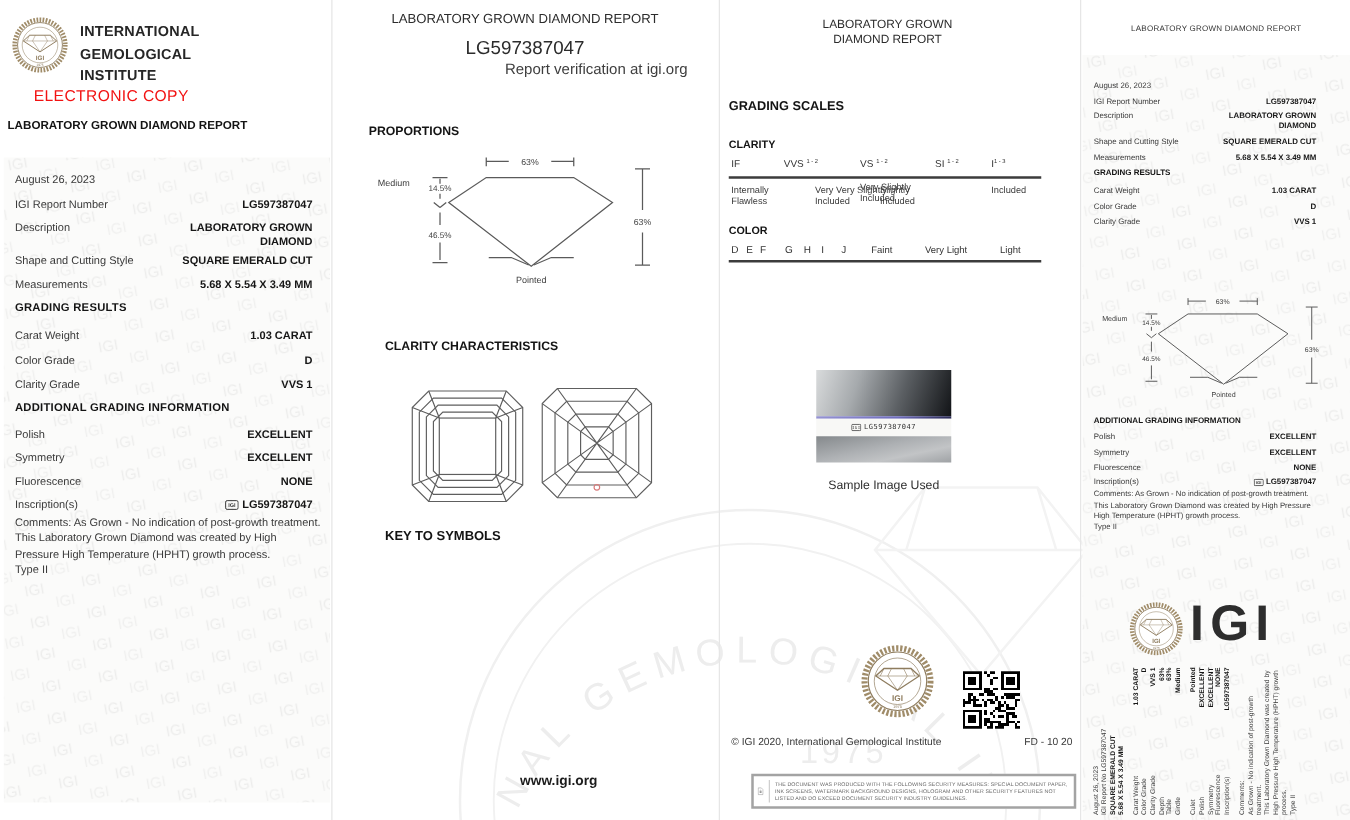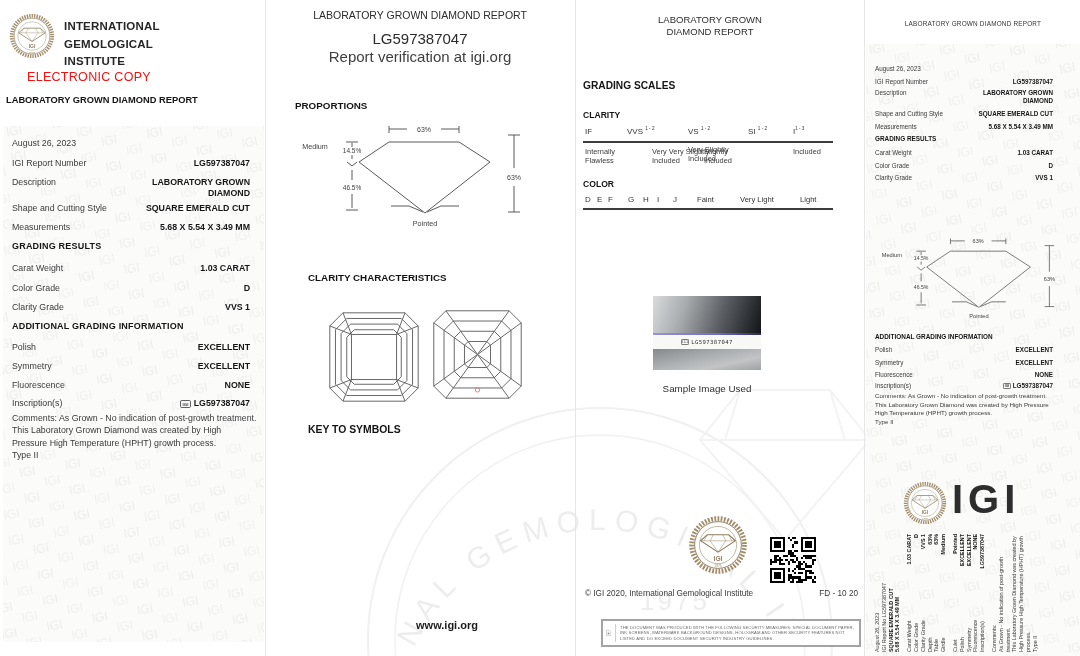--- a/index.html
+++ b/index.html
@@ -156,21 +156,21 @@
       </span>
     </div>
   <div class="abs cmt" style="left:12px;top:412px;width:246px;">
     <div>Comments: As Grown - No indication of post-growth treatment.</div>
     <div>This Laboratory Grown Diamond was created by High Pressure High Temperature (HPHT) growth process.</div>
     <div>Type II</div>
   </div>
 
   <div class="abs" style="left:290px;top:9px;width:260px;text-align:center;font-size:10.5px;color:#2c2c2c;">LABORATORY GROWN DIAMOND REPORT</div>
   <div class="abs" style="left:290px;top:30px;width:260px;text-align:center;font-size:15px;color:#2c2c2c;">LG597387047</div>
-  <div class="abs" style="left:290px;top:48px;width:260px;text-align:center;font-size:15px;color:#3e3e3e;">Report verification at igi.org</div>
+  <div class="abs" style="left:290px;top:48px;width:260px;text-align:right;font-size:12px;color:#3e3e3e;">Report verification at igi.org</div>
 
   <div class="abs sec" style="left:295px;top:100px;font-size:9.8px;">PROPORTIONS</div>
 
   <svg class="abs" style="left:295px;top:118px;width:240px;height:112px;" viewBox="0 0 240 112">
     <g fill="none" stroke="#5a5a5a" stroke-width="1">
       <path d="M94,24 H164 L195,44 L130,95 L64,44 Z"></path>
       <path d="M96,88 H114 L128,94 M164,88 H146 L132,94"></path>
       <path d="M94,8 V15 M94,11 H112 M146,11 H164 M164,8 V15"></path>
       <path d="M213,17 H225 M219,17 V50 M219,68 V94 M213,94 H225"></path>
       <path d="M51,24 H63 M57,25 V29 M57,37 V41 M52,44 L57,48 M62,44 L57,48"></path>

